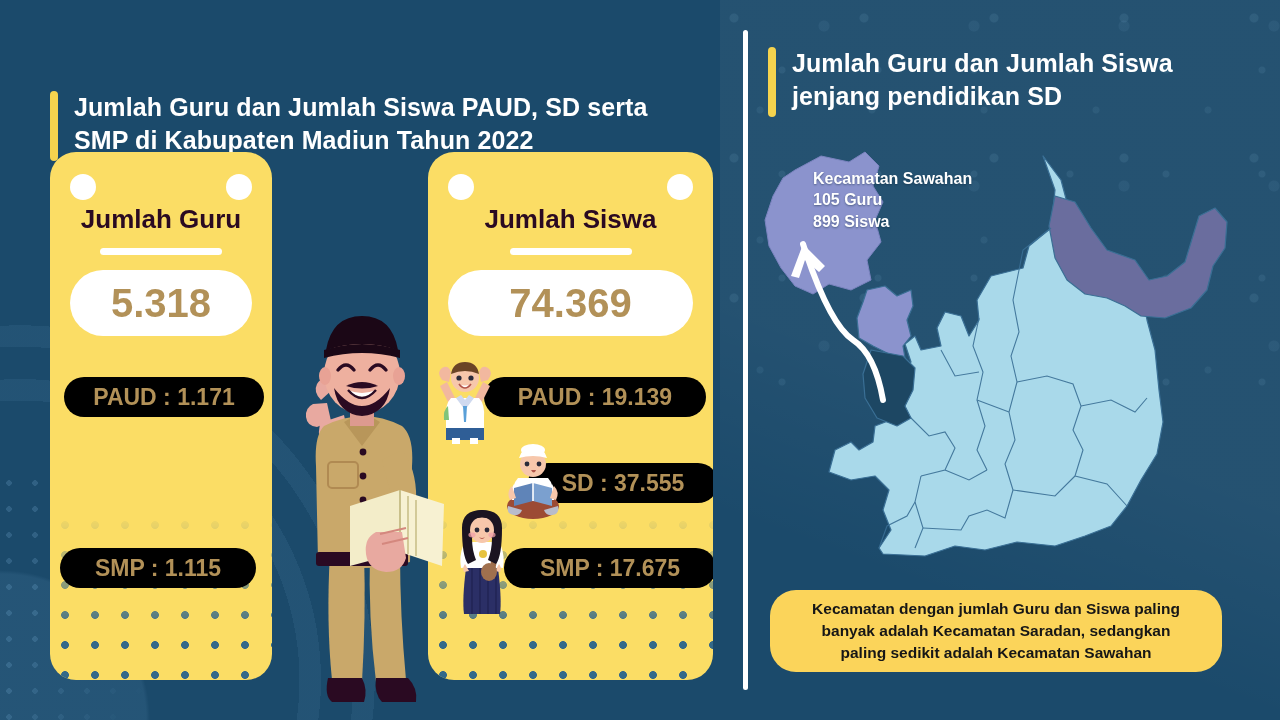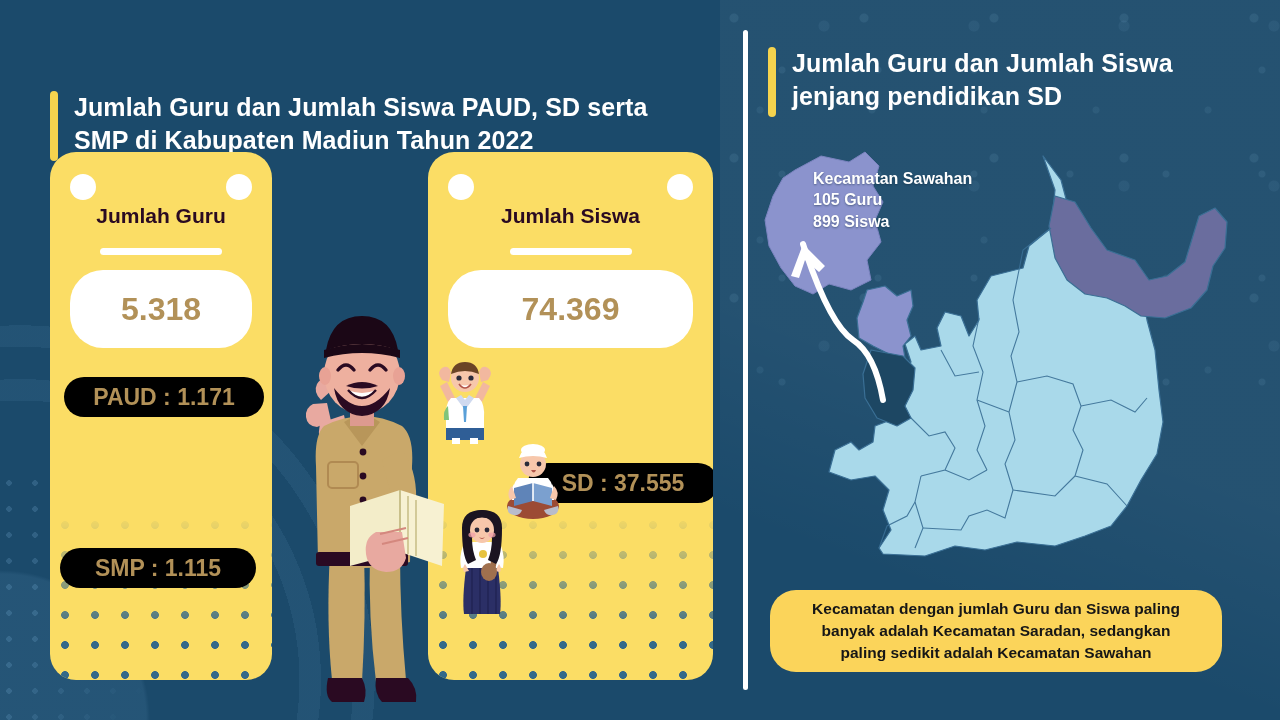--- a/index.html
+++ b/index.html
@@ -114,40 +114,40 @@
     border-radius: 50%;
     background: #ffffff;
   }
   .punch.l { left: 20px; }
   .punch.r { right: 20px; }
 
   .card-title {
     position: absolute; left: 0; right: 0; top: 52px;
     text-align: center;
     color: #2a0a22;
-    font-size: 21px;
+    font-size: 26px;
     font-weight: bold;
   }
   .card-rule {
     position: absolute;
     left: 50%; transform: translateX(-50%);
     top: 96px;
     width: 122px; height: 7px;
     border-radius: 4px;
     background: #ffffff;
   }
   .big-pill {
     position: absolute;
     left: 20px; right: 20px; top: 118px;
-    height: 78px;
+    height: 66px;
     background: #ffffff;
     border-radius: 33px;
     display: flex; align-items: center; justify-content: center;
     color: #b29158;
-    font-size: 32px;
+    font-size: 40px;
     font-weight: bold;
   }
 
   .sub-pill {
     position: absolute;
     height: 40px;
     background: #000000;
     border-radius: 26px;
     display: flex; align-items: center; justify-content: center;
     color: #b29158;
@@ -241,21 +241,23 @@
     <div class="sub-pill" id="g-pill-2">SMP : 1.115</div>
   </div>
 
   <div class="card" id="card-siswa">
     <div class="card-dots"></div>
     <div class="punch l"></div>
     <div class="punch r"></div>
     <div class="card-title">Jumlah Siswa</div>
     <div class="card-rule"></div>
     <div class="big-pill">74.369</div>
+    <div class="sub-pill" id="s-pill-0">PAUD : 19.139</div>
     <div class="sub-pill" id="s-pill-1">SD : 37.555</div>
+    <div class="sub-pill" id="s-pill-2">SMP : 17.675</div>
   </div>
 
   <svg class="illo" id="illo-teacher" viewBox="0 0 200 420">
 
     <path d="M63 100 q-8 -8 -4 -16 q4 -7 11 -3 l4 9 z" fill="#e8a9a0"></path>
     <path d="M55 104 q-8 4 -7 13 q1 9 11 10 l14 -6 -4 -18 z" fill="#e8a9a0"></path>
     <path d="M62 123 q-4 18 6 36 l26 -6 -8 -38 z" fill="#e8a9a0"></path>
 
     <path d="M72 252 q-4 70 2 128 l30 2 q4 -66 2 -130 z" fill="#c9a86a"></path>
     <path d="M112 252 q-2 64 6 130 l30 -2 q-6 -64 -6 -128 z" fill="#c9a86a"></path>

